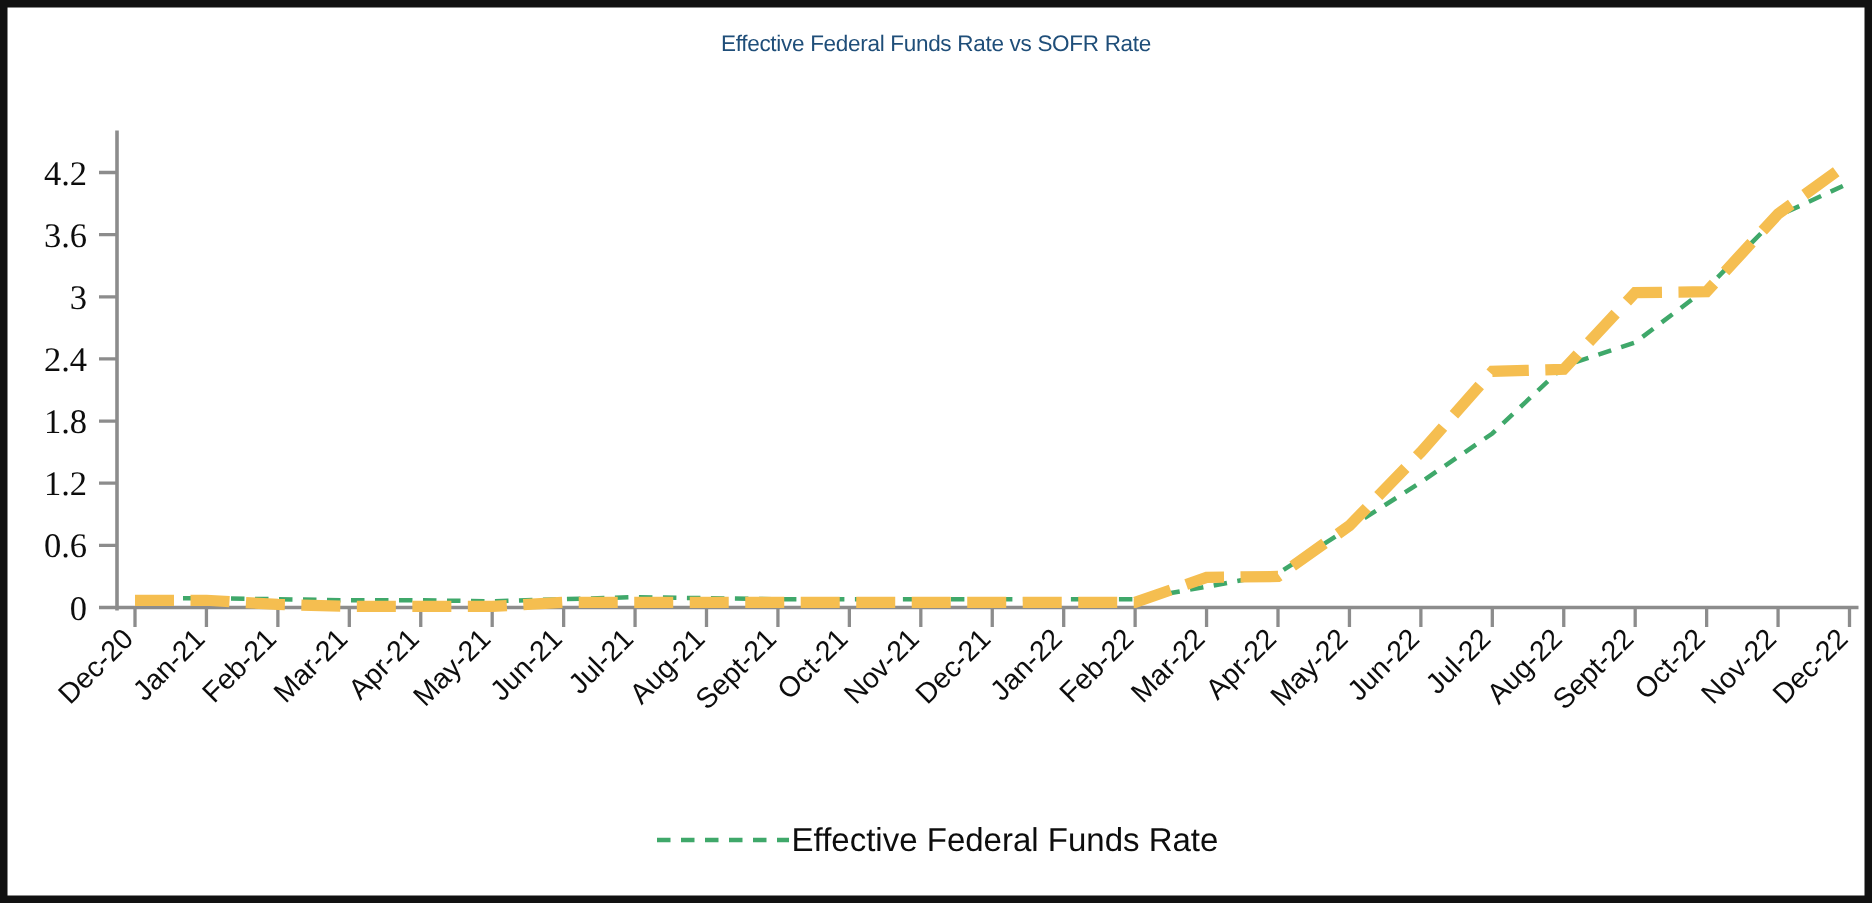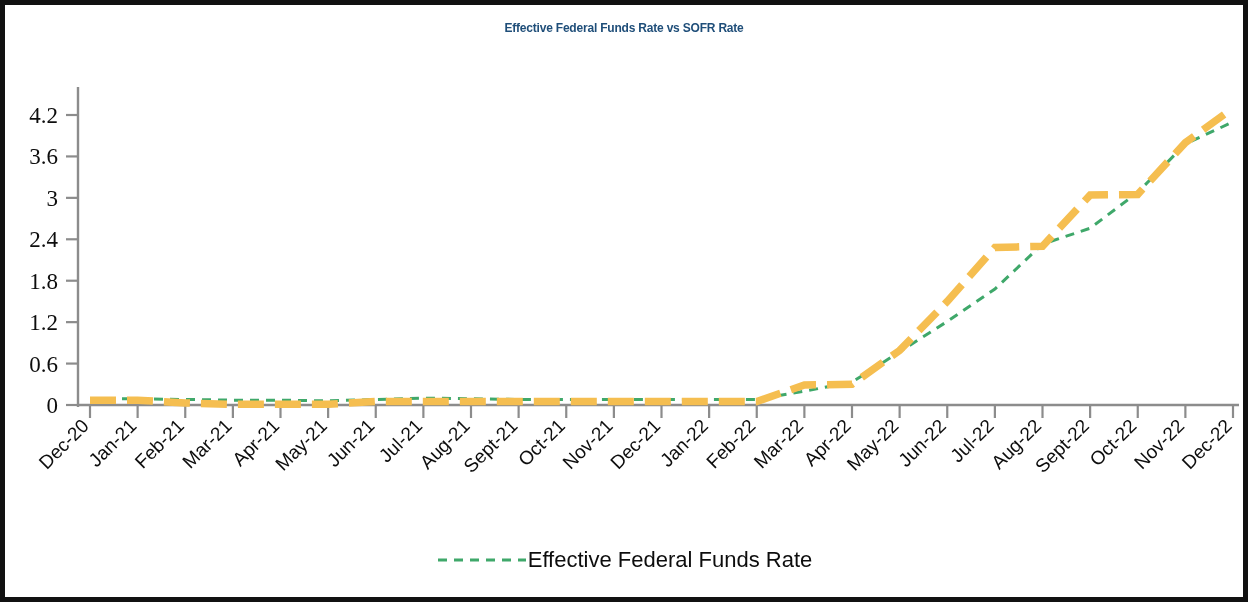--- a/index.html
+++ b/index.html
@@ -13,22 +13,22 @@
     position:relative;
     width:1248px;height:602px;
     box-sizing:border-box;
     border:5px solid #111111;
     background:#ffffff;
   }
   #chart-title{
     position:absolute;
     left:0;right:0;top:16px;
     text-align:center;
-    font-size:12px;
-    font-weight:bold;
+    font-size:15px;
+    font-weight:normal;
     color:#1F4E79;
     letter-spacing:-0.2px;
   }
   #plot-wrap{
     position:absolute;
     left:0;top:0;width:1248px;height:602px;
   }
   svg{display:block;}
   .ytick-label{
     font-family:"Liberation Serif", serif;

